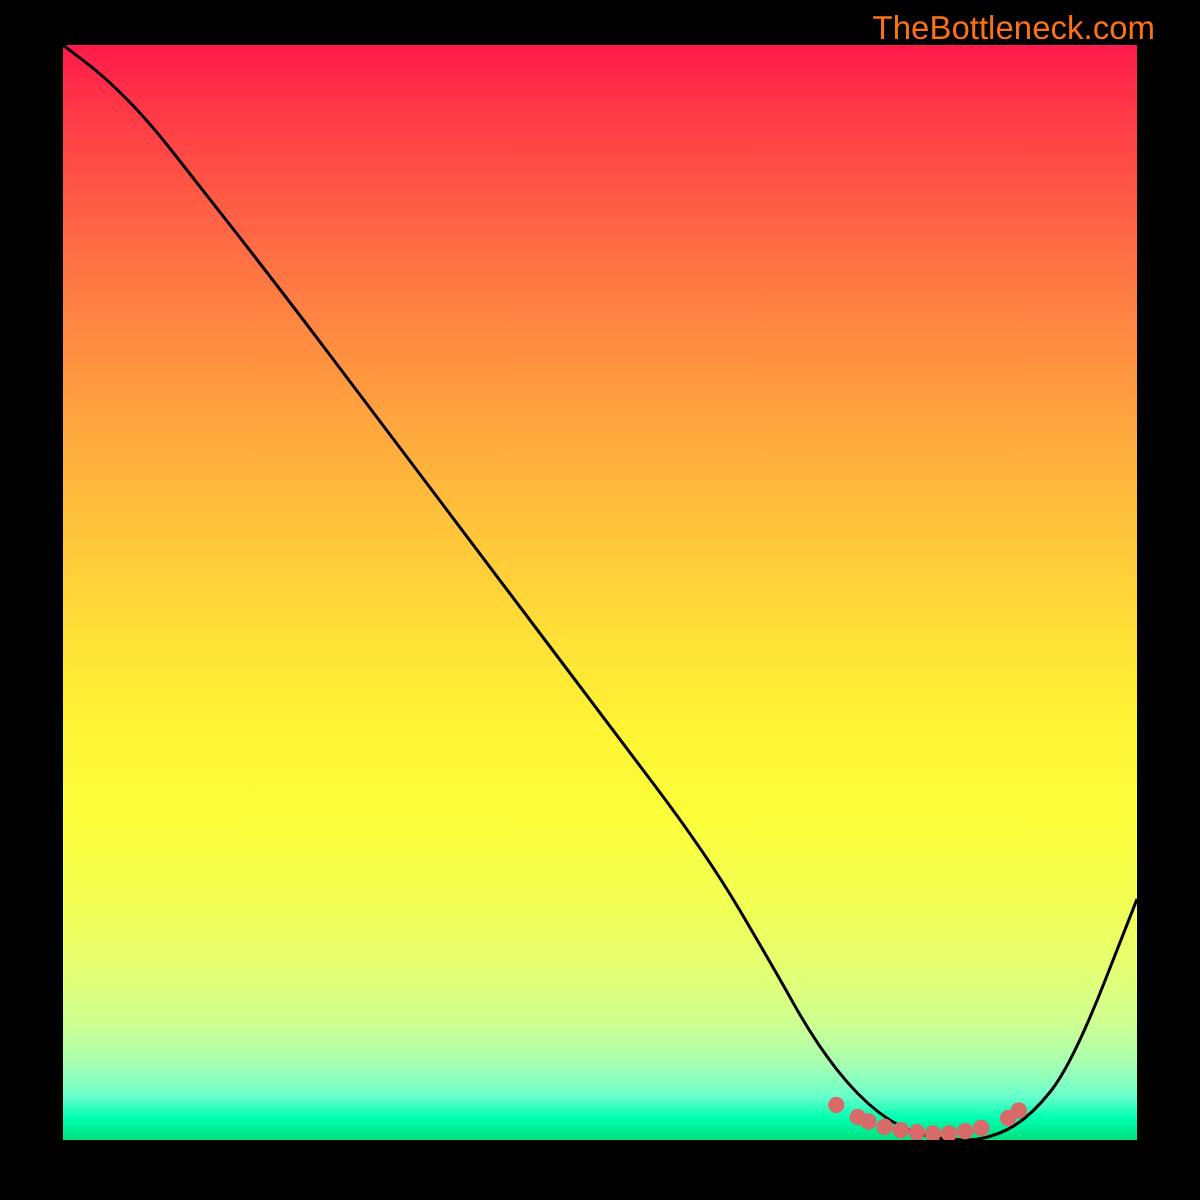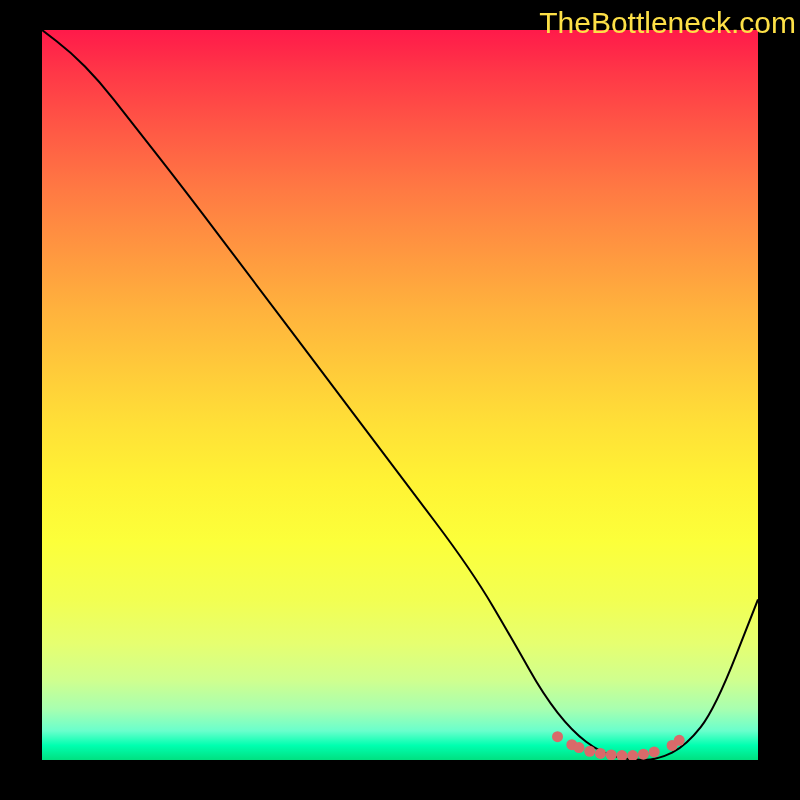--- a/index.html
+++ b/index.html
@@ -6,23 +6,23 @@
   body {
     width: 800px;
     height: 800px;
     background: #000;
     position: relative;
     font-family: Arial, sans-serif;
   }
   .watermark {
     position: absolute;
     top: 6px;
-    right: 4px;
-    color: #fde047;
-    font-size: 30px;
+    right: 30px;
+    color: #f97316;
+    font-size: 22px;
     font-weight: 500;
     z-index: 10;
   }
   .plot-area {
     position: absolute;
     left: 42px;
     top: 30px;
     width: 716px;
     height: 730px;
     overflow: hidden;

